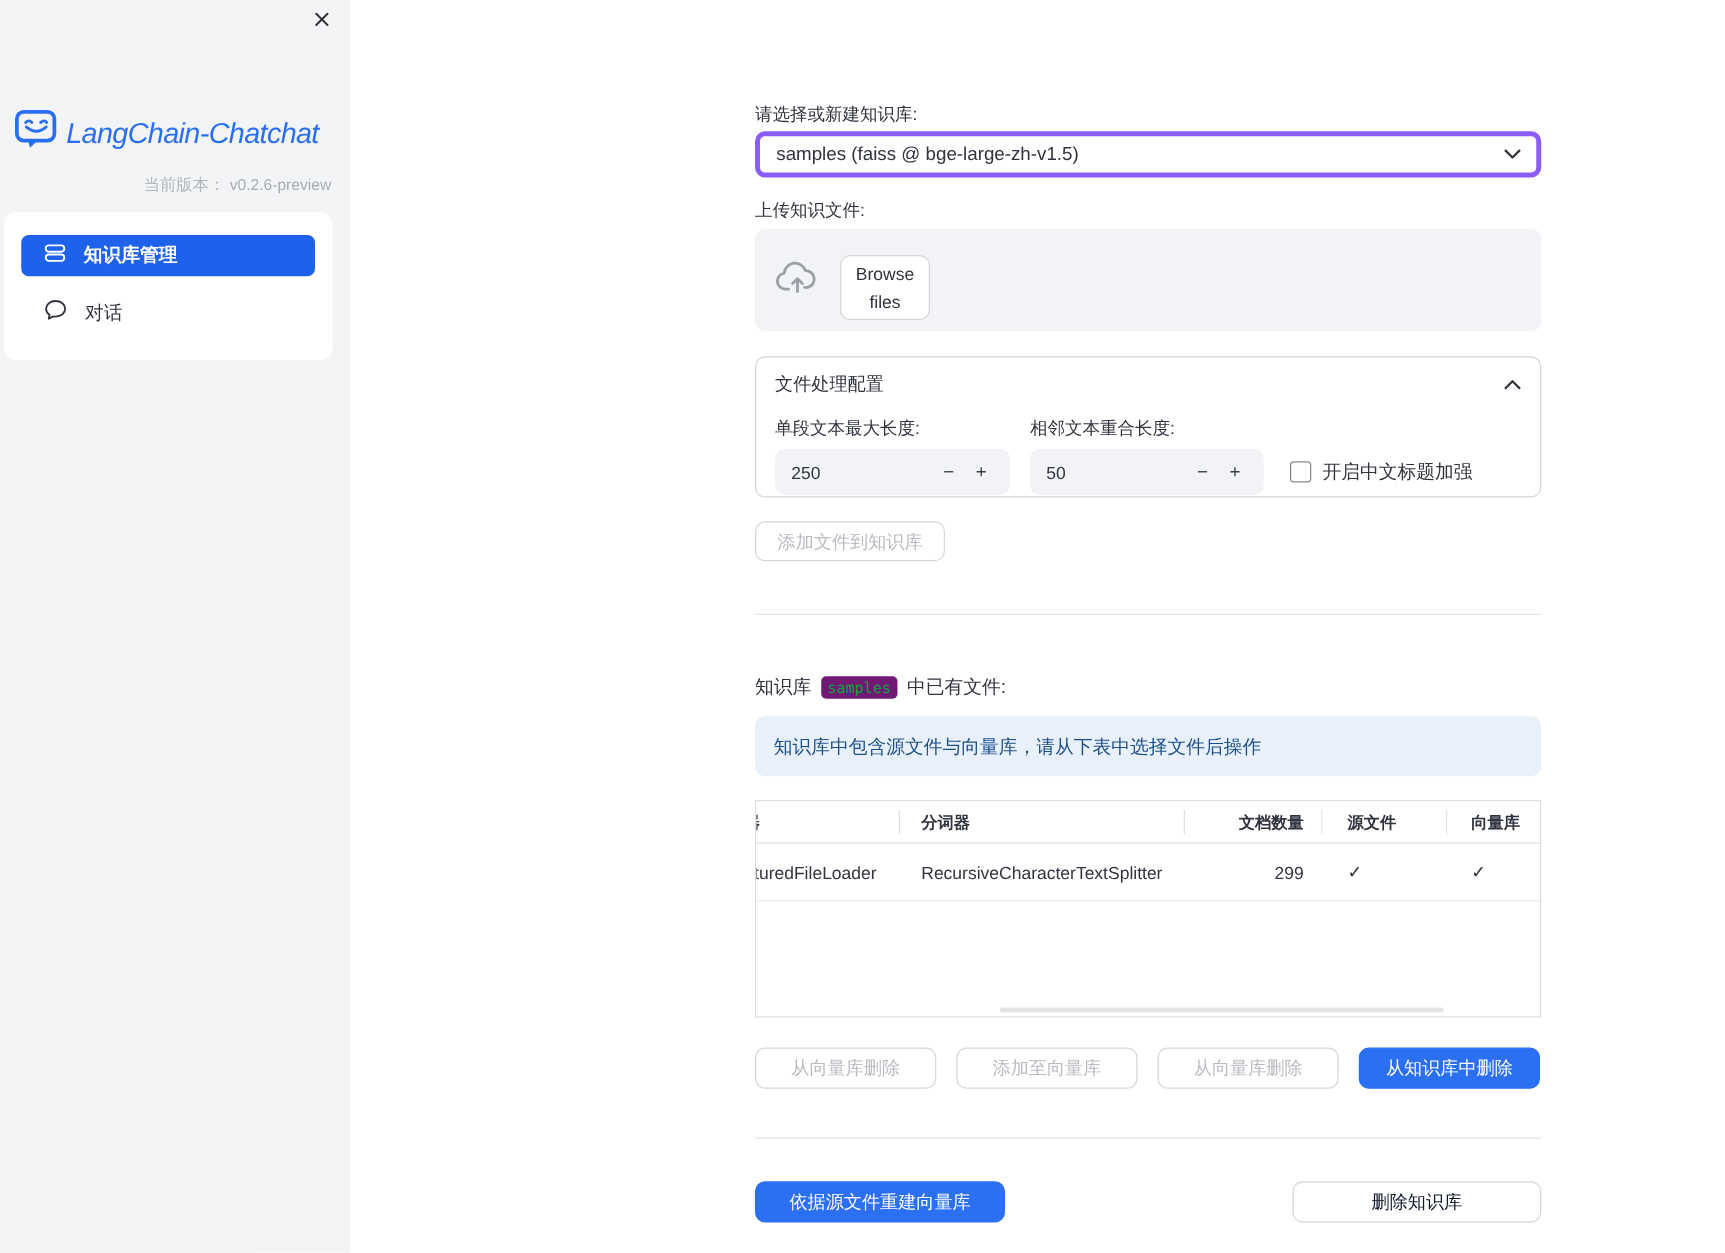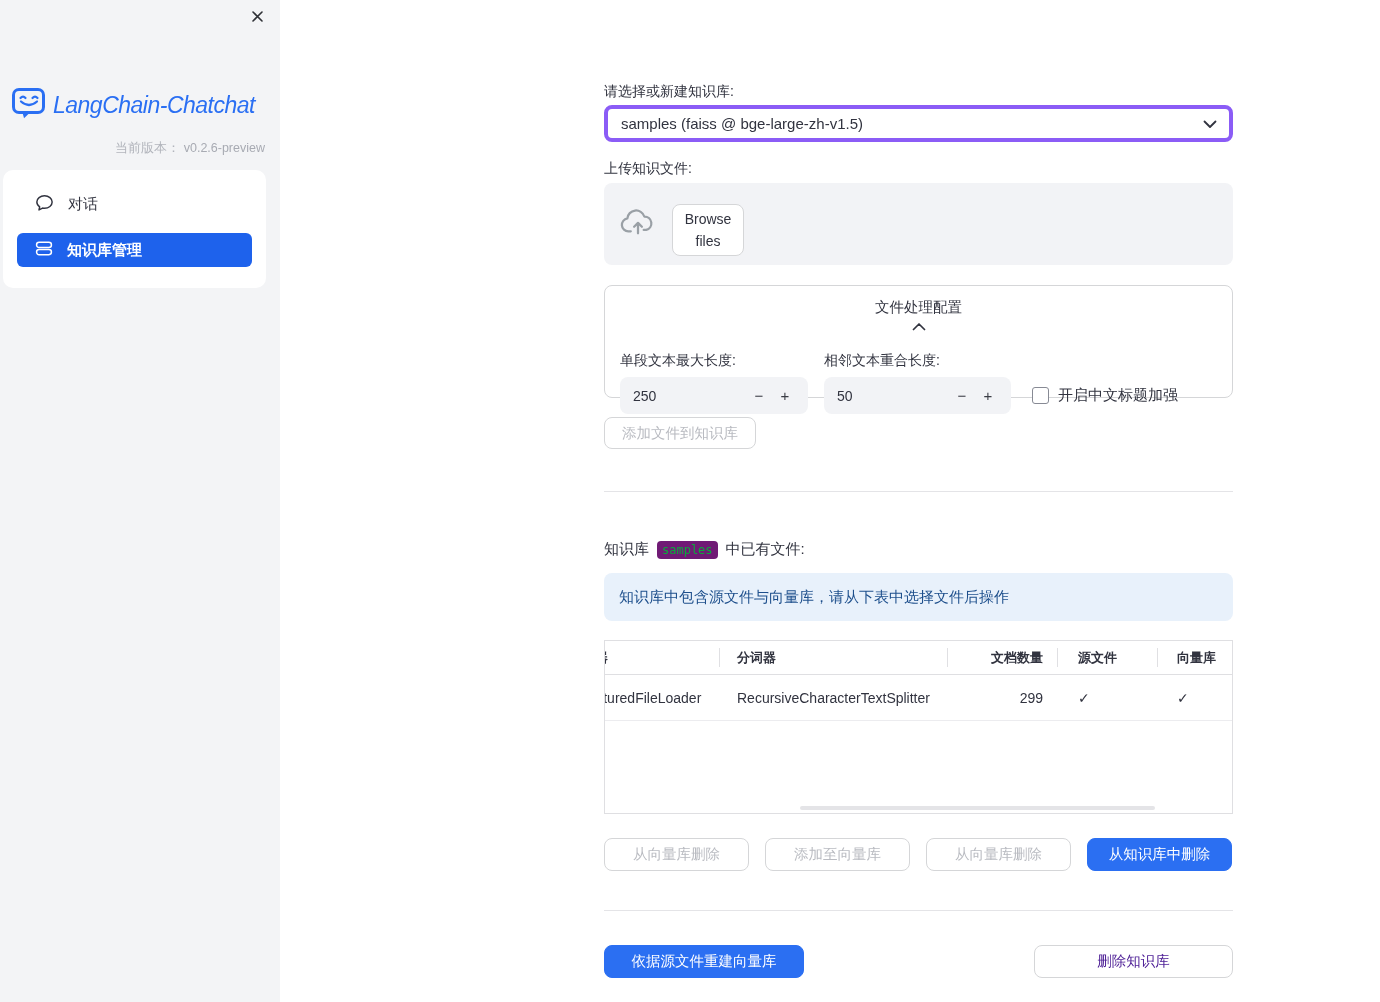--- a/index.html
+++ b/index.html
@@ -35,36 +35,36 @@
     display:flex; align-items:center; padding:0 14px 0 16px; }
   .dz-icon { margin-right:16px; flex:none; }
   .dz-text { flex:1; min-width:0; padding-right:10px; }
   .dz-title { font-size:15px; margin-bottom:6px; color:#31333f; }
   .dz-limit { font-size:12.5px; line-height:16px; color:#7f828a; max-width:478px; }
   .browse-btn { flex:none; width:72px; height:52px; background:#fff; border:1px solid #d5d6d8;
     border-radius:8px; font-size:14px; color:#31333f; display:flex; align-items:center;
     justify-content:center; text-align:center; line-height:1.6; cursor:pointer; padding:0 10px;margin-top:12px; }
 
   .expander { margin-top:20px; height:113px; border:1px solid #d5d6d8; border-radius:8px; padding:12px 15px 0 15px; }
-  .exp-header { display:flex; align-items:center; justify-content:space-between; cursor:pointer;flex-direction:column; }
+  .exp-header { display:flex; align-items:center; justify-content:space-between; cursor:pointer; }
   .exp-title { font-size:14.5px; }
   .exp-labels { margin-top:17px; display:flex; }
   .exp-labels .lbl1 { width:204px; }
   .exp-controls { margin-top:8px; display:flex; align-items:center; }
   .num-input { width:188px; height:37px; background:#f2f3f6; border-radius:8px;
     display:flex; align-items:center; padding:0 10px 0 13px; font-size:14px; }
   .num-input .num-val { flex:1; }
   .step-btn { width:26px; text-align:center; font-size:15px; color:#3a3c44; cursor:pointer; }
   .num-gap { width:16px; }
   .chk-wrap { margin-left:21px; display:flex; align-items:center; cursor:pointer; }
   .chk-box { width:17px; height:17px; border:1px solid #878a94; border-radius:3px; background:#fff; }
   .chk-label { margin-left:9px; font-size:15px; }
 
   .btn { border-radius:8px; font-size:14.5px; display:inline-flex; align-items:center;
-    justify-content:center; cursor:pointer; background:#fff; border:1px solid #d5d6d8; color:#4c1d95; }
+    justify-content:center; cursor:pointer; background:#fff; border:1px solid #d5d6d8; color:#0f172a; }
   .btn.disabled { color:#b9bbc1; cursor:default; }
   .btn.primary { background:#2b6ff2; border:1px solid #2b6ff2; color:#ffffff; }
   .add-btn { margin-top:19px; height:32px; padding:0 17px; }
 
   .divider { border:none; border-top:1px solid #e4e4e7; height:0; }
   .div1 { margin-top:42px; } .div2 { margin-top:39px; }
 
   .kb-line { margin-top:48px; font-size:15px; display:flex; align-items:flex-end; }
   .kb-code { margin:0 8px; font-family:"DejaVu Sans Mono","Liberation Mono",monospace;
     font-size:12px; color:#09ab3b; background:#701a75; border-radius:4px; padding:2px 5px; }
@@ -122,36 +122,36 @@
     </span>
     <span class="logo-text">LangChain-Chatchat</span>
   </div>
 
   <div class="version-row">
     <span class="version-label">当前版本：</span>
     <span class="version-value">v0.2.6-preview</span>
   </div>
 
   <div class="nav-card">
-    <div class="nav-item">
-      <span>
-        <svg width="19" height="18" viewBox="0 0 16 16">
-          <path d="M8 1.6 C4.2 1.6 1.2 4 1.2 7.1 c0 1.7 1 3.3 2.5 4.3 L3.1 14.2 L6.3 12.5 c.55.1 1.1.16 1.7.16 3.8 0 6.8-2.4 6.8-5.5 S11.8 1.6 8 1.6 Z" fill="none" stroke="#31333f" stroke-width="1.3" stroke-linejoin="round"></path>
-        </svg>
-      </span>
-      <span>对话</span>
-    </div>
     <div class="nav-item active">
       <span>
         <svg width="18" height="17" viewBox="0 0 16 16">
           <rect x="1" y="2.2" width="14" height="4.8" rx="2.4" fill="none" stroke="#ffffff" stroke-width="1.4"></rect>
           <rect x="1" y="9" width="14" height="4.8" rx="2.4" fill="none" stroke="#ffffff" stroke-width="1.4"></rect>
         </svg>
       </span>
       <span>知识库管理</span>
+    </div>
+    <div class="nav-item">
+      <span>
+        <svg width="19" height="18" viewBox="0 0 16 16">
+          <path d="M8 1.6 C4.2 1.6 1.2 4 1.2 7.1 c0 1.7 1 3.3 2.5 4.3 L3.1 14.2 L6.3 12.5 c.55.1 1.1.16 1.7.16 3.8 0 6.8-2.4 6.8-5.5 S11.8 1.6 8 1.6 Z" fill="none" stroke="#31333f" stroke-width="1.3" stroke-linejoin="round"></path>
+        </svg>
+      </span>
+      <span>对话</span>
     </div>
   </div>
 </div>
 
 <div class="main">
 
   <div class="field-label">请选择或新建知识库:</div>
 
   <div class="selectbox">
     <span class="sel-value">samples (faiss @ bge-large-zh-v1.5)</span>

